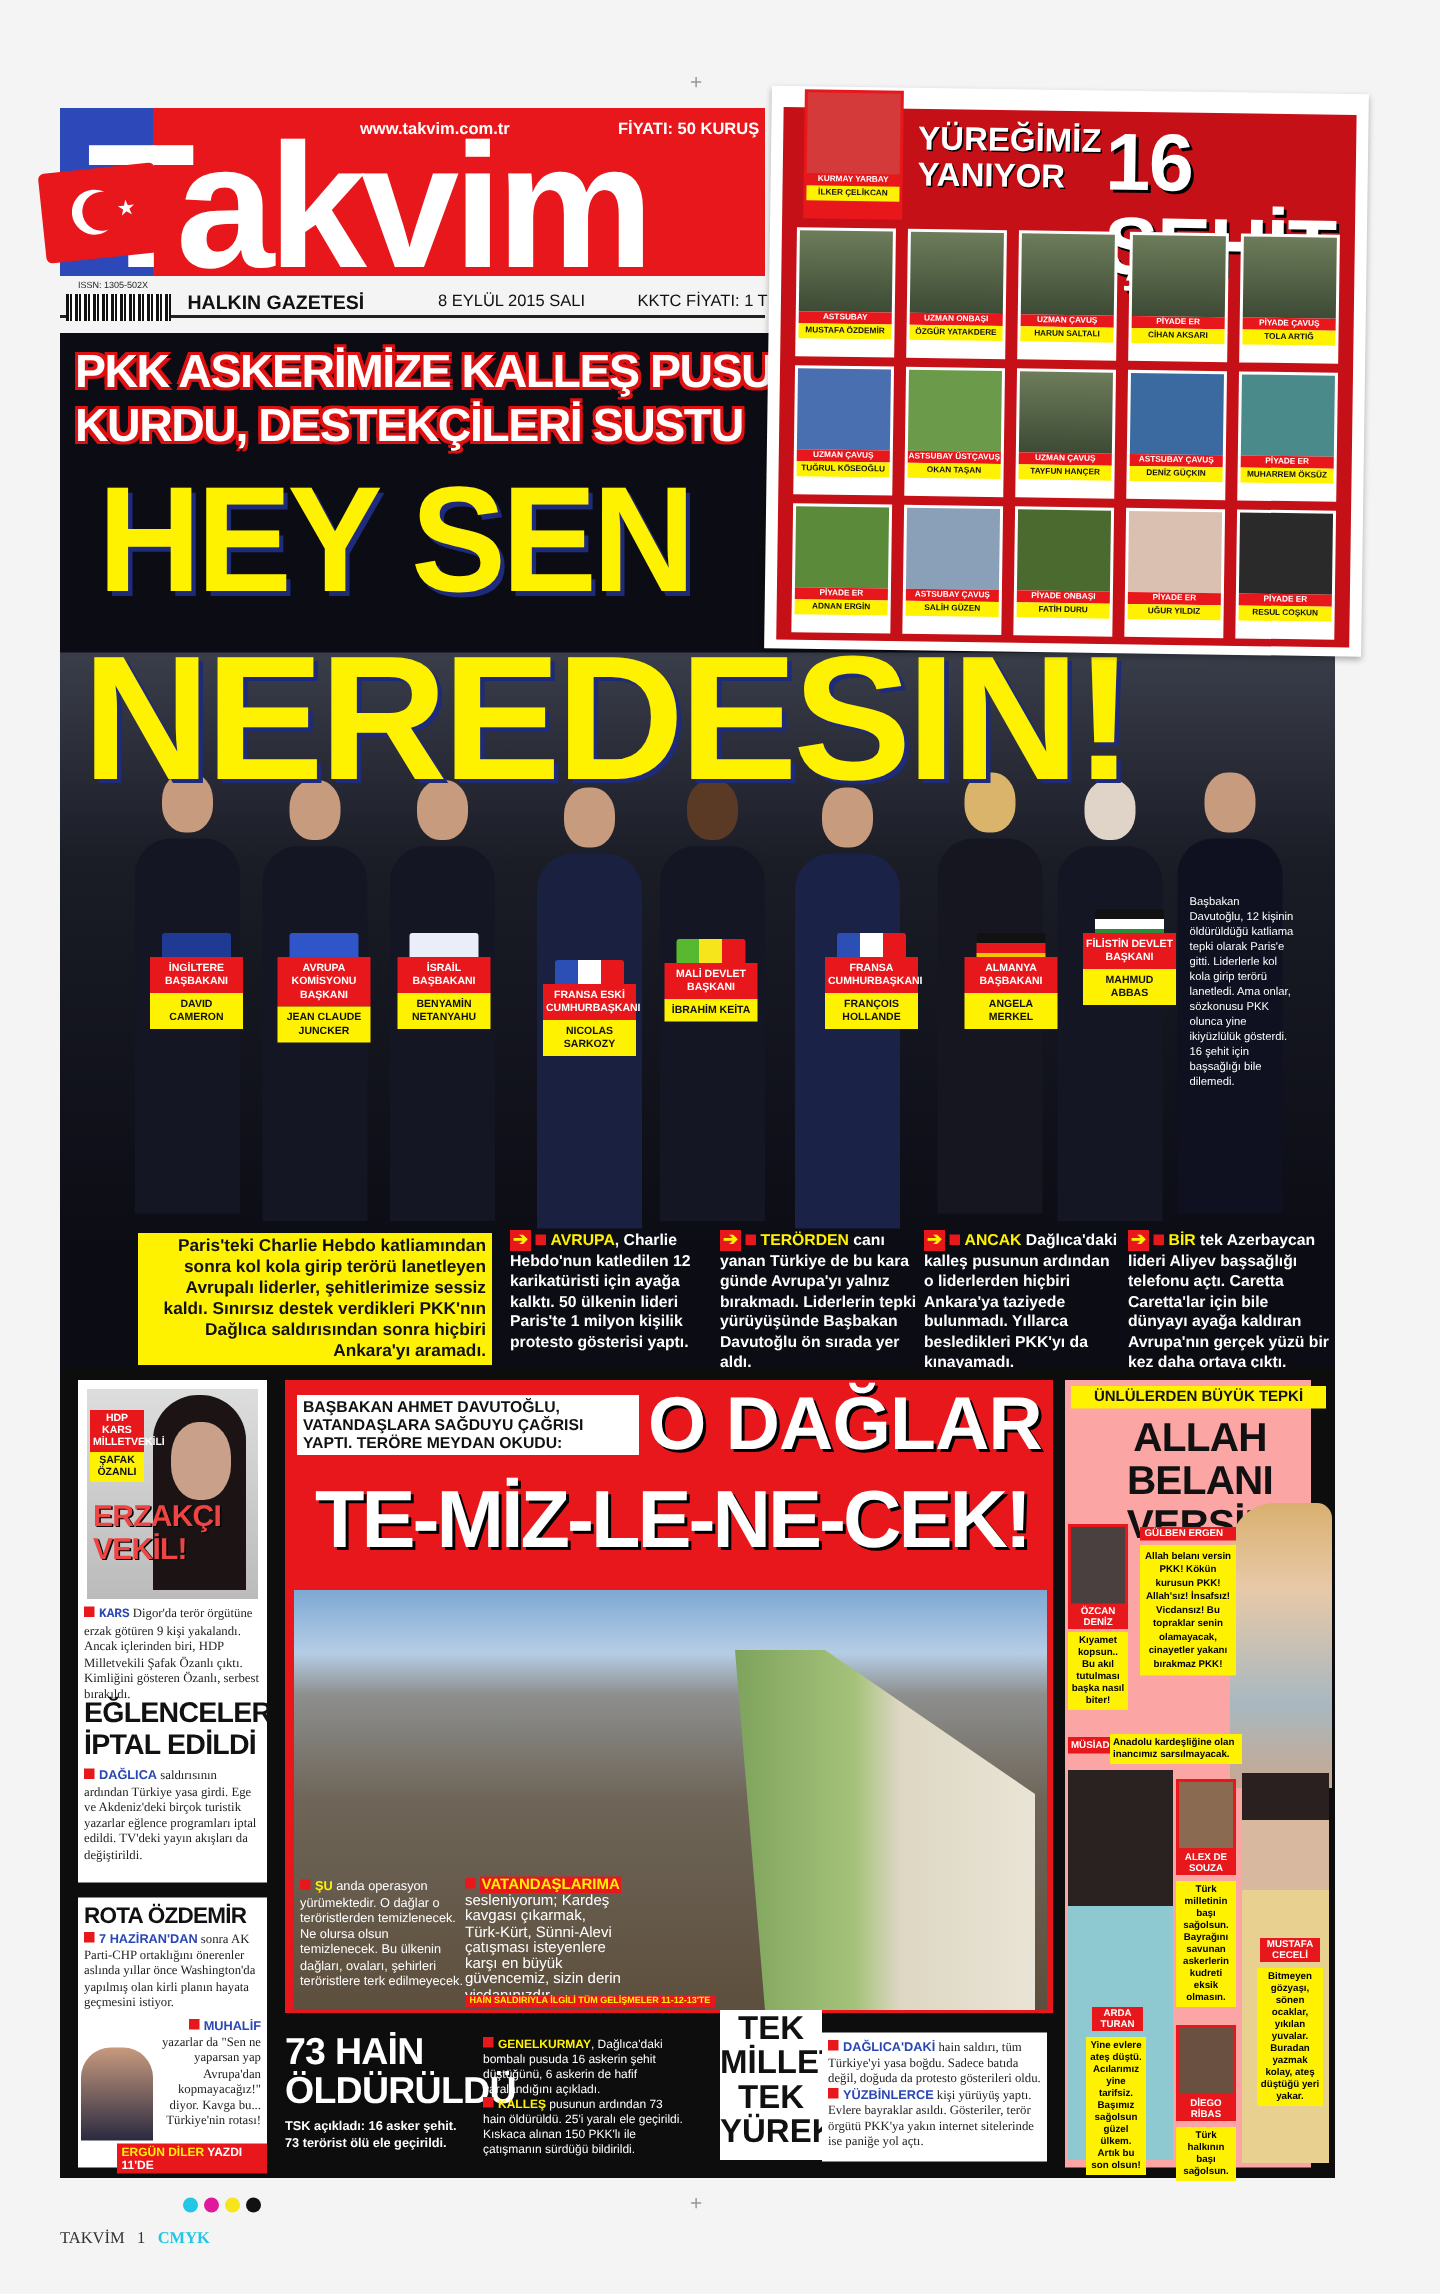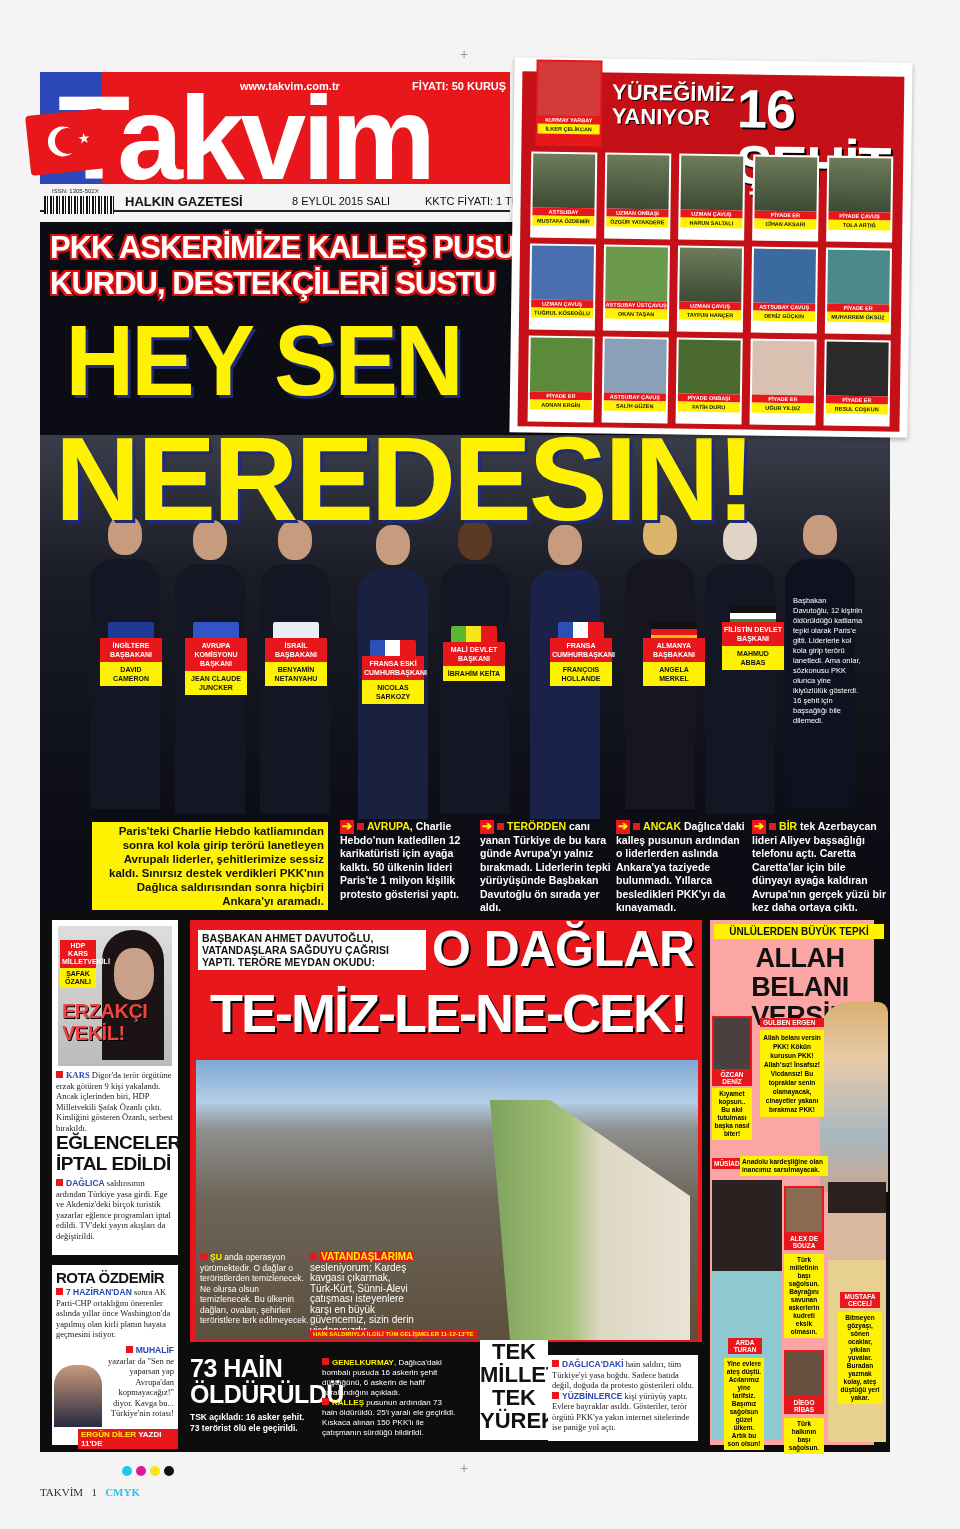--- a/index.html
+++ b/index.html
@@ -266,36 +266,36 @@
         <div class="ph" style="background:#2a2a2a"></div>
         <div class="rk">PİYADE ER</div>
         <div class="nm">RESUL COŞKUN</div>
       </div>
   </div>
 </div>
 
 <div class="abs yelcap">Paris'teki Charlie Hebdo katliamından sonra kol kola girip terörü lanetleyen Avrupalı liderler, şehitlerimize sessiz kaldı. Sınırsız destek verdikleri PKK'nın Dağlıca saldırısından sonra hiçbiri Ankara'yı aramadı.</div>
 <div class="abs col" style="left:340px;top:820px;width:130px"><span class="arr">➔</span><span class="sq"></span><span class="kw">AVRUPA</span><span>, Charlie Hebdo'nun katledilen 12 karikatüristi için ayağa kalktı. 50 ülkenin lideri Paris'te 1 milyon kişilik protesto gösterisi yaptı.</span></div>
 <div class="abs col" style="left:480px;top:820px;width:132px"><span class="arr">➔</span><span class="sq"></span><span class="kw">TERÖRDEN</span><span> canı yanan Türkiye de bu kara günde Avrupa'yı yalnız bırakmadı. Liderlerin tepki yürüyüşünde Başbakan Davutoğlu ön sırada yer aldı.</span></div>
-<div class="abs col" style="left:616px;top:820px;width:132px"><span class="arr">➔</span><span class="sq"></span><span class="kw">ANCAK</span><span> Dağlıca'daki kalleş pusunun ardından o liderlerden aslında Ankara'ya taziyede bulunmadı. Yıllarca besledikleri PKK'yı da kınayamadı.</span></div>
+<div class="abs col" style="left:616px;top:820px;width:132px"><span class="arr">➔</span><span class="sq"></span><span class="kw">ANCAK</span><span> Dağlıca'daki kalleş pusunun ardından o liderlerden hiçbiri Ankara'ya taziyede bulunmadı. Yıllarca besledikleri PKK'yı da kınayamadı.</span></div>
 <div class="abs col" style="left:752px;top:820px;width:135px"><span class="arr">➔</span><span class="sq"></span><span class="kw">BİR</span><span> tek Azerbaycan lideri Aliyev başsağlığı telefonu açtı. Caretta Caretta'lar için bile dünyayı ayağa kaldıran Avrupa'nın gerçek yüzü bir kez daha ortaya çıktı.</span></div>
 
 <div class="abs lowerframe"></div>
 
 <div class="abs leftcol">
   <div style="position:absolute;left:6px;top:6px;width:114px;height:140px;background:linear-gradient(180deg,#ddd 0%,#bbb 100%)">
     <div style="position:absolute;left:44px;top:4px;width:62px;height:130px;background:#1c1414;border-radius:30px 30px 0 0"></div>
     <div style="position:absolute;left:56px;top:22px;width:40px;height:52px;background:#c9a08a;border-radius:45%"></div>
   </div>
   <div style="position:absolute;left:8px;top:20px;width:36px;font-size:7px;font-weight:bold;text-align:center;line-height:8px">
     <div style="background:#e8171c;color:#fff;padding:2px">HDP KARS MİLLETVEKİLİ</div>
     <div style="background:#fff200;color:#111;padding:2px">ŞAFAK ÖZANLI</div>
   </div>
   <div class="bigh" style="position:absolute;left:10px;top:80px;width:80px;color:#ef4444;font-size:20px;line-height:22px;text-shadow:1px 1px 0 #000">ERZAKÇI VEKİL!</div>
-  <div class="ltext" style="position:absolute;left:4px;top:150px;width:118px"><span class="sq"></span><b style="color:#2a47b5;font-family:Liberation Serif, serif">KARS</b><span> Digor'da terör örgütüne erzak götüren 9 kişi yakalandı. Ancak içlerinden biri, HDP Milletvekili Şafak Özanlı çıktı. Kimliğini gösteren Özanlı, serbest bırakıldı.</span></div>
+  <div class="ltext" style="position:absolute;left:4px;top:150px;width:118px"><span class="sq"></span><b style="color:#2a47b5;font-family:Liberation Mono, monospace">KARS</b><span> Digor'da terör örgütüne erzak götüren 9 kişi yakalandı. Ancak içlerinden biri, HDP Milletvekili Şafak Özanlı çıktı. Kimliğini gösteren Özanlı, serbest bırakıldı.</span></div>
   <div class="bigh" style="position:absolute;left:4px;top:212px;width:120px;font-size:19px;line-height:21px">EĞLENCELER İPTAL EDİLDİ</div>
   <div class="ltext" style="position:absolute;left:4px;top:258px;width:118px"><span class="sq"></span><b style="color:#2a47b5;font-family:'Liberation Sans',sans-serif">DAĞLICA</b><span> saldırısının ardından Türkiye yasa girdi. Ege ve Akdeniz'deki birçok turistik yazarlar eğlence programları iptal edildi. TV'deki yayın akışları da değiştirildi.</span></div>
 </div>
 <div class="abs leftcol2">
   <div class="bigh" style="position:absolute;left:4px;top:4px;font-size:15px">ROTA ÖZDEMİR</div>
   <div class="ltext" style="position:absolute;left:4px;top:22px;width:118px"><span class="sq"></span><b style="color:#2a47b5;font-family:'Liberation Sans',sans-serif">7 HAZİRAN'DAN</b><span> sonra AK Parti-CHP ortaklığını önerenler aslında yıllar önce Washington'da yapılmış olan kirli planın hayata geçmesini istiyor.</span></div>
   <div style="position:absolute;left:2px;top:100px;width:48px;height:62px;background:linear-gradient(180deg,#c89a7e,#2a2a40);border-radius:20px 20px 0 0"></div>
   <div class="ltext" style="position:absolute;left:52px;top:80px;width:70px;text-align:right"><span class="sq"></span><b style="color:#2a47b5;font-family:'Liberation Sans',sans-serif">MUHALİF</b><span> yazarlar da "Sen ne yaparsan yap Avrupa'dan kopmayacağız!" diyor. Kavga bu... Türkiye'nin rotası!</span></div>
   <div style="position:absolute;left:26px;top:164px;background:#e8171c;color:#fff200;font-size:8px;font-weight:bold;padding:1px 3px"><span>ERGÜN DİLER</span> <span style="color:#fff">YAZDI 11'DE</span></div>
 </div>

